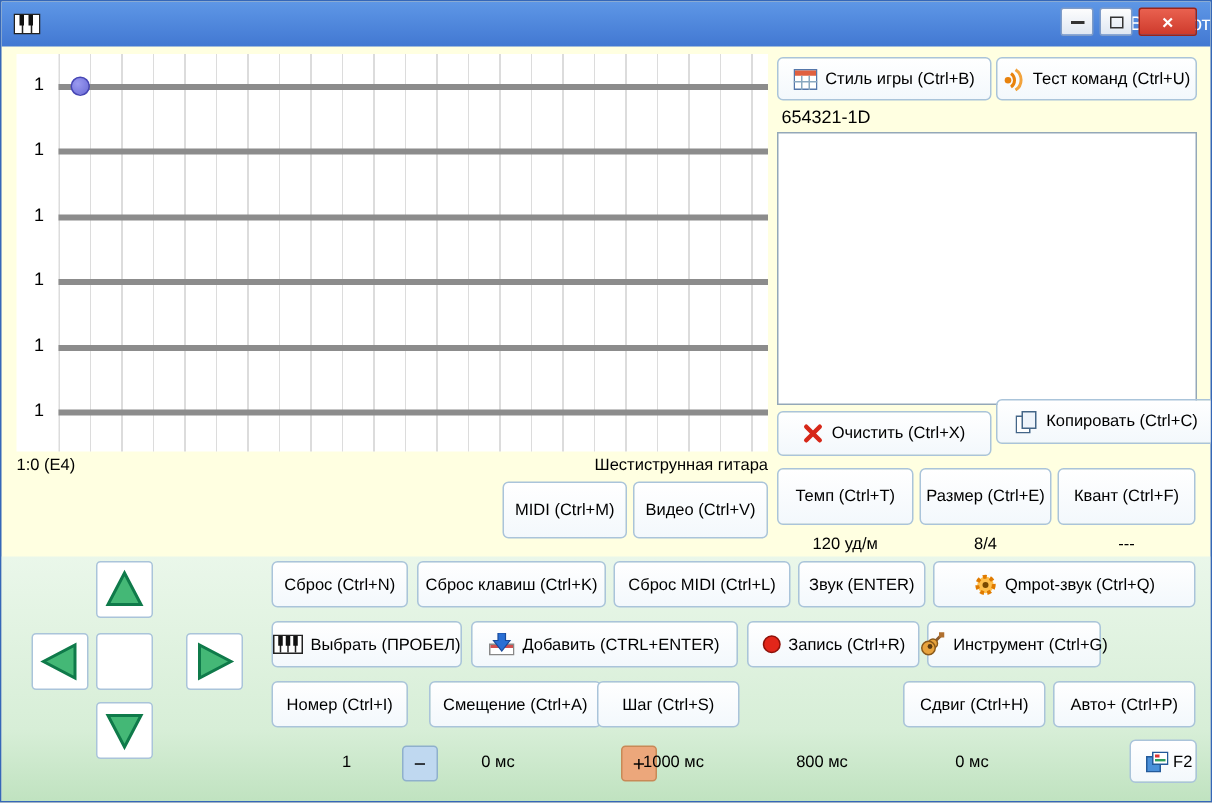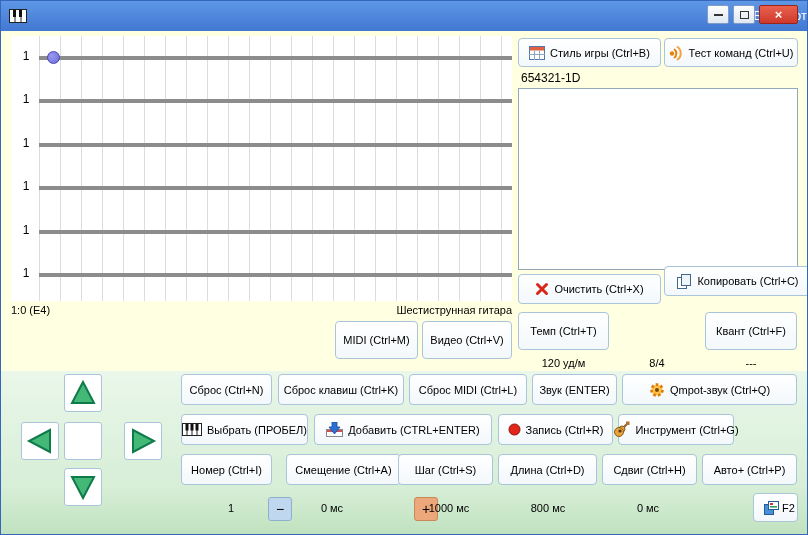--- a/index.html
+++ b/index.html
@@ -151,20 +151,23 @@
           <rect x="0.5" y="3.5" width="9" height="11" fill="#fff" stroke="#446688"></rect>
           <rect x="4.5" y="0.5" width="9" height="11" fill="#eef4fb" stroke="#446688"></rect>
         </svg>
     </span>
     <span>Копировать (Ctrl+C)</span>
   </button>
 
   <button class="btn" style="left:517px;top:311px;width:91px;height:38px">
     <span>Темп (Ctrl+T)</span>
   </button>
+  <button class="btn" style="left:612px;top:311px;width:88px;height:38px">
+    <span>Размер (Ctrl+E)</span>
+  </button>
   <button class="btn" style="left:704px;top:311px;width:92px;height:38px">
     <span>Квант (Ctrl+F)</span>
   </button>
   <div class="panel-value" style="left:517px;width:91px">120 уд/м</div>
   <div class="panel-value" style="left:612px;width:88px">8/4</div>
   <div class="panel-value" style="left:704px;width:92px">---</div>
 
   <div class="green"></div>
 
   <button class="pad" style="left:63px;top:373px">
@@ -258,23 +261,20 @@
         </svg>
     </span>
     <span>Инструмент (Ctrl+G)</span>
   </button>
   <button class="btn" style="left:285px;top:453px;width:115px;height:31px">
     <span>Смещение (Ctrl+A)</span>
   </button>
   <button class="btn" style="left:397px;top:453px;width:95px;height:31px">
     <span>Шаг (Ctrl+S)</span>
   </button>
-  <button class="btn" style="left:497px;top:453px;width:99px;height:31px">
-    <span>Длина (Ctrl+D)</span>
-  </button>
   <button class="btn" style="left:601px;top:453px;width:95px;height:31px">
     <span>Сдвиг (Ctrl+H)</span>
   </button>
   <button class="btn" style="left:701px;top:453px;width:95px;height:31px">
     <span>Авто+ (Ctrl+P)</span>
   </button>
 
   <div class="status-text" style="left:200px;width:60px">1</div>
   <button class="stepbtn minus">
     <span>−</span>

